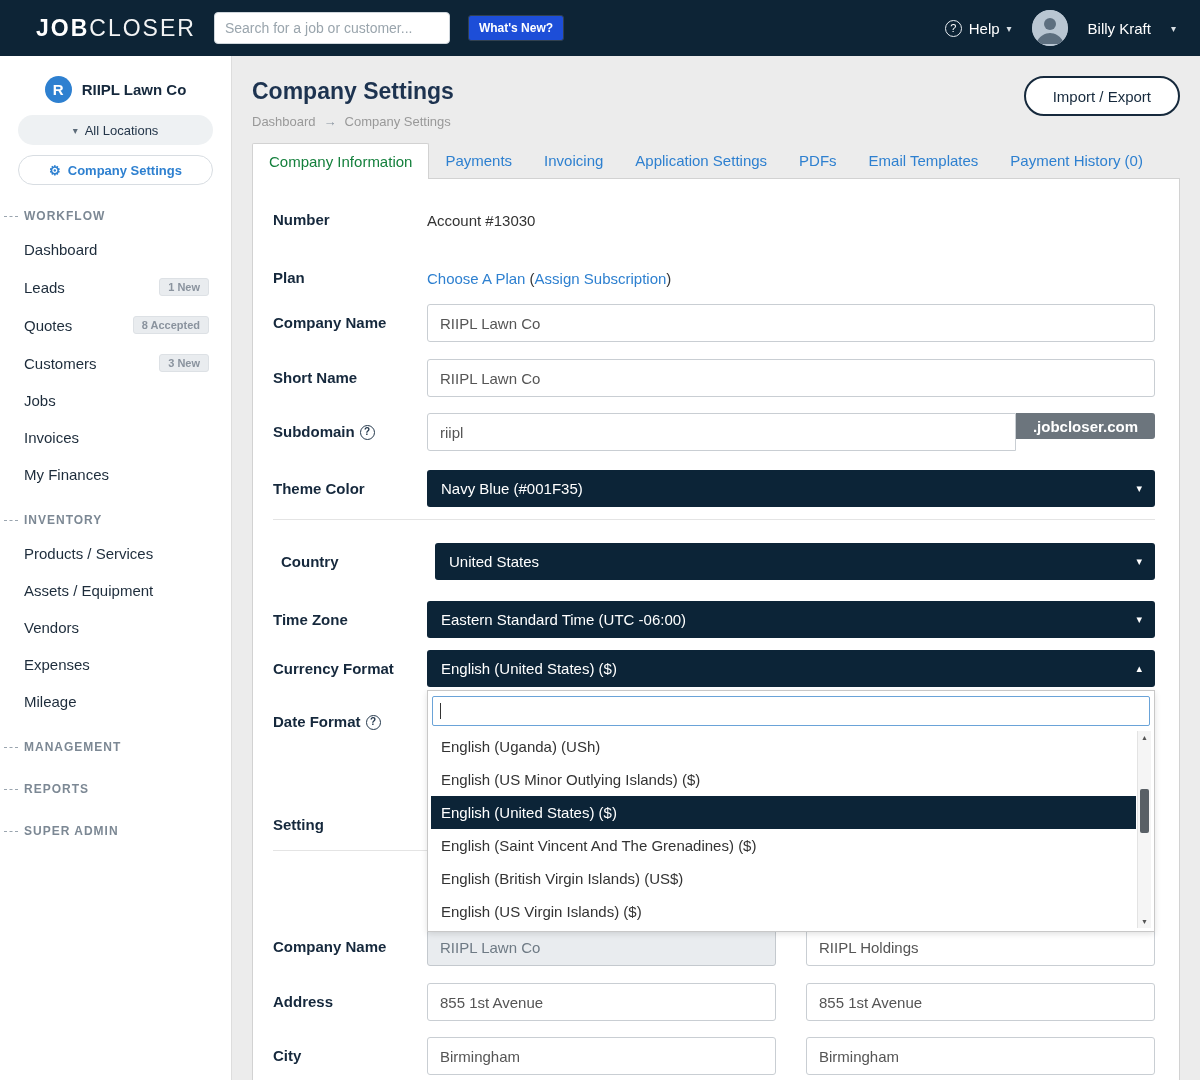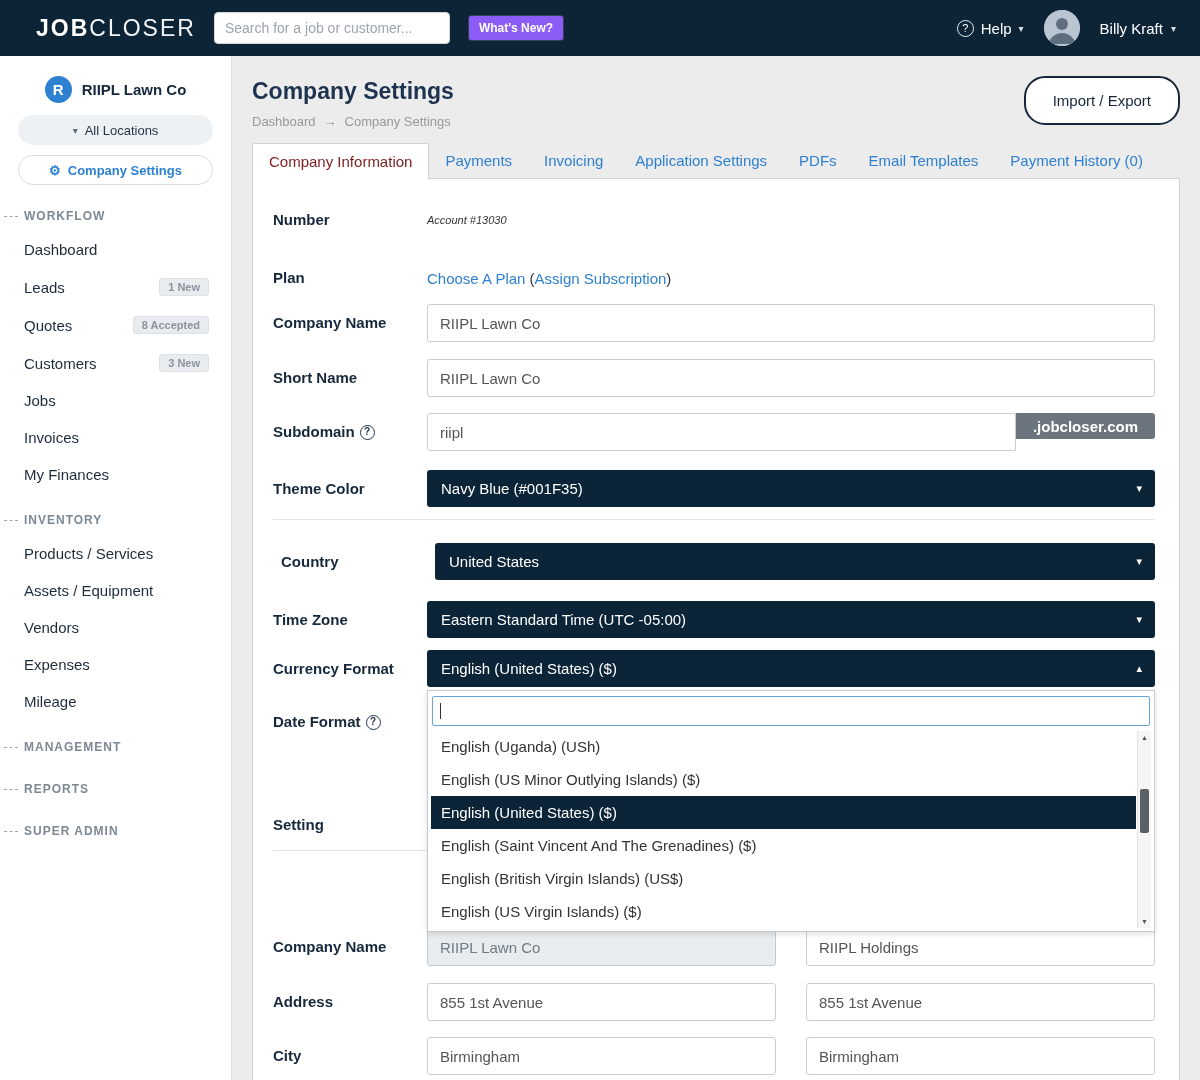--- a/index.html
+++ b/index.html
@@ -5,27 +5,27 @@
   * { margin:0; padding:0; box-sizing:border-box; }
   html,body { width:1200px; height:1080px; overflow:hidden; font-family:"Liberation Sans", sans-serif; background:#ececec; }
 
   
   .topbar { position:absolute; left:0; top:0; width:1200px; height:56px; background:#0d2436; display:flex; align-items:center; padding:0 24px 0 36px; gap:18px; z-index:50; }
   .logo { color:#fff; font-size:23px; letter-spacing:2px; cursor:pointer; white-space:nowrap; }
   .logo .j { font-weight:700; }
   .logo .c { font-weight:300; opacity:.95; }
   .search-input { width:236px; height:32px; border:1px solid #cfd6dc; border-radius:4px; padding:0 10px; font-size:14px; color:#333; font-family:inherit; }
   .search-input::placeholder { color:#9aa5ad; }
-  .whats-new { background:#8b5cf6; border:1px solid #31414f; color:#fff; font-weight:bold; font-size:12px; padding:5px 10px; border-radius:3px; cursor:pointer; font-family:inherit; }
+  .whats-new { background:#1d4ed8; border:1px solid #31414f; color:#fff; font-weight:bold; font-size:12px; padding:5px 10px; border-radius:3px; cursor:pointer; font-family:inherit; }
   .tb-right { margin-left:auto; display:flex; align-items:center; gap:20px; }
   .help-menu { display:flex; align-items:center; gap:7px; color:#fff; font-size:15px; cursor:pointer; }
   .qcircle { width:17px; height:17px; border:1px solid #e8eef3; border-radius:50%; display:inline-flex; align-items:center; justify-content:center; font-size:11px; color:#fff; }
   .chev { font-size:10px; color:#d7dee4; }
   .avatar { width:36px; height:36px; border-radius:50%; overflow:hidden; background:#b9c6d2; cursor:pointer; flex:none; }
-  .user-menu { display:flex; align-items:center; gap:8px; color:#fff; font-size:15px; cursor:pointer; }
+  .user-menu { display:flex; align-items:center; gap:20px; color:#fff; font-size:15px; cursor:pointer; }
 
   
   .sidebar { position:absolute; left:0; top:56px; width:232px; bottom:0; background:#fff; border-right:1px solid #ddd; padding-top:16px; overflow:hidden; }
   .company-row { display:flex; align-items:center; justify-content:center; gap:10px; padding:4px 12px 12px; }
   .r-circle { width:27px; height:27px; border-radius:50%; background:#2e80d0; color:#fff; font-weight:bold; font-size:15px; display:flex; align-items:center; justify-content:center; flex:none; }
   .company-name { font-size:15px; font-weight:bold; color:#15283c; }
   .pill { margin:0 18px 10px; height:30px; border-radius:16px; display:flex; align-items:center; justify-content:center; gap:7px; font-size:13px; cursor:pointer; }
   .pill.locations { background:#eef1f3; color:#24364a; }
   .pill.settings { background:#fff; border:1px solid #d8dde2; color:#2e80d0; font-weight:bold; margin-bottom:4px; }
   .gear { font-size:13px; }
@@ -33,32 +33,32 @@
   .dash { width:14px; border-top:1px dashed #9aa5af; }
   .nav-item { display:flex; align-items:center; justify-content:space-between; padding:10px 22px 10px 24px; font-size:15px; color:#1d2c3b; cursor:pointer; }
   .nav-badge { font-size:11px; font-weight:bold; color:#8a939e; background:#e9ecef; border:1px solid #dde1e5; border-radius:3px; padding:2px 8px; }
 
   
   .main { position:absolute; left:232px; top:56px; right:0; bottom:0; background:#ececec; }
   .page-head { position:relative; padding:22px 24px 0 20px; }
   .page-title { font-size:23px; font-weight:bold; color:#1d3350; }
   .breadcrumb { margin-top:9px; font-size:13px; color:#999; display:flex; gap:8px; align-items:center; }
   .crumb-arrow { color:#8a94a0; font-size:13px; }
-  .import-export { position:absolute; top:20px; right:20px; height:49px; padding:0 27px; background:#fff; border:2px solid #16293c; border-radius:21px; font-size:15px; color:#16293c; cursor:pointer; font-family:inherit; }
+  .import-export { position:absolute; top:20px; right:20px; height:40px; padding:0 27px; background:#fff; border:2px solid #16293c; border-radius:21px; font-size:15px; color:#16293c; cursor:pointer; font-family:inherit; }
 
   .tabs { display:flex; align-items:flex-end; margin:14px 0 0 20px; position:relative; z-index:2; }
   .tab { padding:9px 16px; font-size:15px; color:#2e80d0; cursor:pointer; white-space:nowrap; }
-  .tab.active { background:#fff; color:#7f1d1d; border:1px solid #d2d2d2; border-bottom:none; margin-bottom:-1px; border-radius:2px 2px 0 0; position:relative; z-index:3; }
+  .tab.active { background:#fff; color:#15803d; border:1px solid #d2d2d2; border-bottom:none; margin-bottom:-1px; border-radius:2px 2px 0 0; position:relative; z-index:3; }
 
   .card { margin:0 20px; background:#fff; border:1px solid #d2d2d2; border-bottom:none; padding:30px 0 60px; position:relative; z-index:1; }
 
   .form-row { display:flex; align-items:center; padding-left:20px; padding-right:24px; }
   .form-label { width:154px; flex:none; font-size:15px; font-weight:bold; color:#15283c; display:flex; align-items:center; gap:5px; line-height:22px; }
   .qmark { width:15px; height:15px; border:1px solid #24384c; border-radius:50%; font-size:10px; font-weight:bold; color:#24384c; display:inline-flex; align-items:center; justify-content:center; flex:none; }
-  .form-value { font-size:11px; color:#333;font-style:italic; }
+  .form-value { font-size:15px; color:#333; }
   .plan-links { font-size:15px; color:#333; }
   .plan-links a { color:#2e80d0; text-decoration:none; cursor:pointer; }
   .text-input { flex:1; height:38px; border:1px solid #c9ced3; border-radius:3px; padding:0 12px; font-size:15px; color:#555; background:#fff; font-family:inherit; min-width:0; }
   .input-group { flex:1; display:flex; }
   .input-group .text-input { border-radius:3px 0 0 3px; }
   .suffix-box { background:#6c757d; color:#fff; font-size:15px; font-weight:bold; display:flex; align-items:center; padding:0 17px; border-radius:0 3px 3px 0; height:26px; }
   .select-bar { flex:1; height:37px; background:#0c2437; color:#fff; display:flex; align-items:center; padding:0 14px; border-radius:3px; font-size:15px; position:relative; cursor:pointer; }
   .select-bar .sb-chev { position:absolute; right:13px; font-size:11px; color:#fff; }
   .divider { border-top:1px solid #e4e4e4; }
   .d1 { margin:12px 24px 0 20px; }
@@ -272,21 +272,21 @@
       <div class="form-label">Country</div>
       <div class="select-bar">
         <span>United States</span>
         <span class="sb-chev">▾</span>
       </div>
     </div>
 
     <div class="form-row row-tz">
       <div class="form-label">Time Zone</div>
       <div class="select-bar">
-        <span>Eastern Standard Time (UTC -05:00)</span>
+        <span>Eastern Standard Time (UTC -06:00)</span>
         <span class="sb-chev">▾</span>
       </div>
     </div>
 
     <div class="form-row">
       <div class="form-label">Currency Format</div>
       <div class="select-wrap">
         <div class="select-bar">
           <span>English (United States) ($)</span>
           <span class="sb-chev">▴</span>

